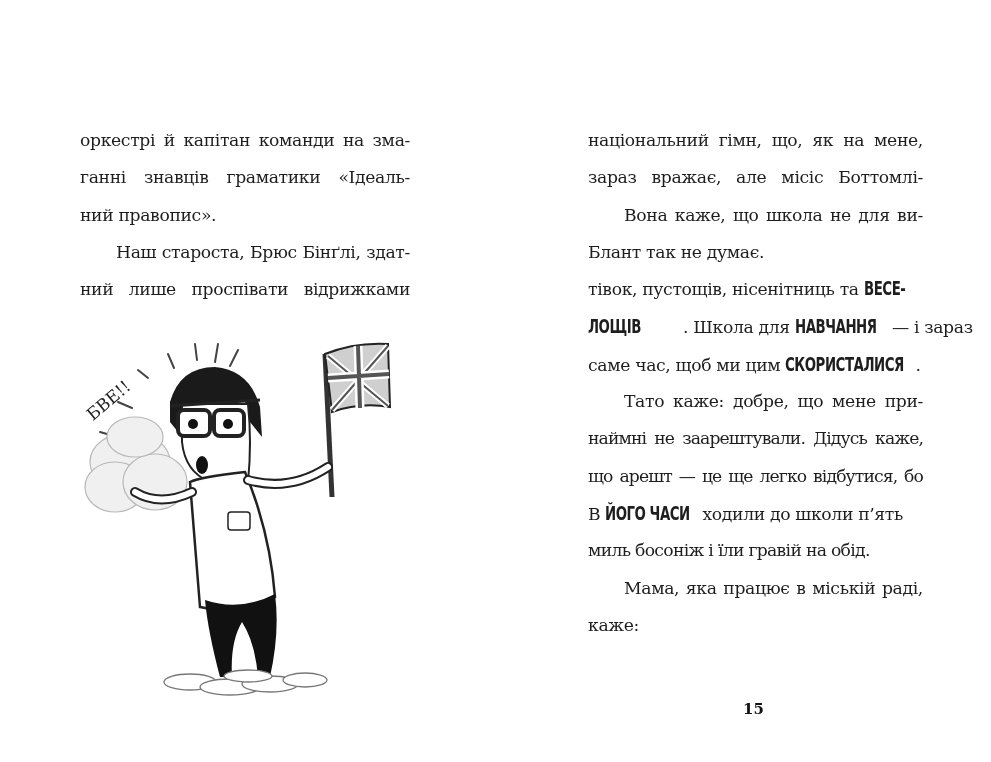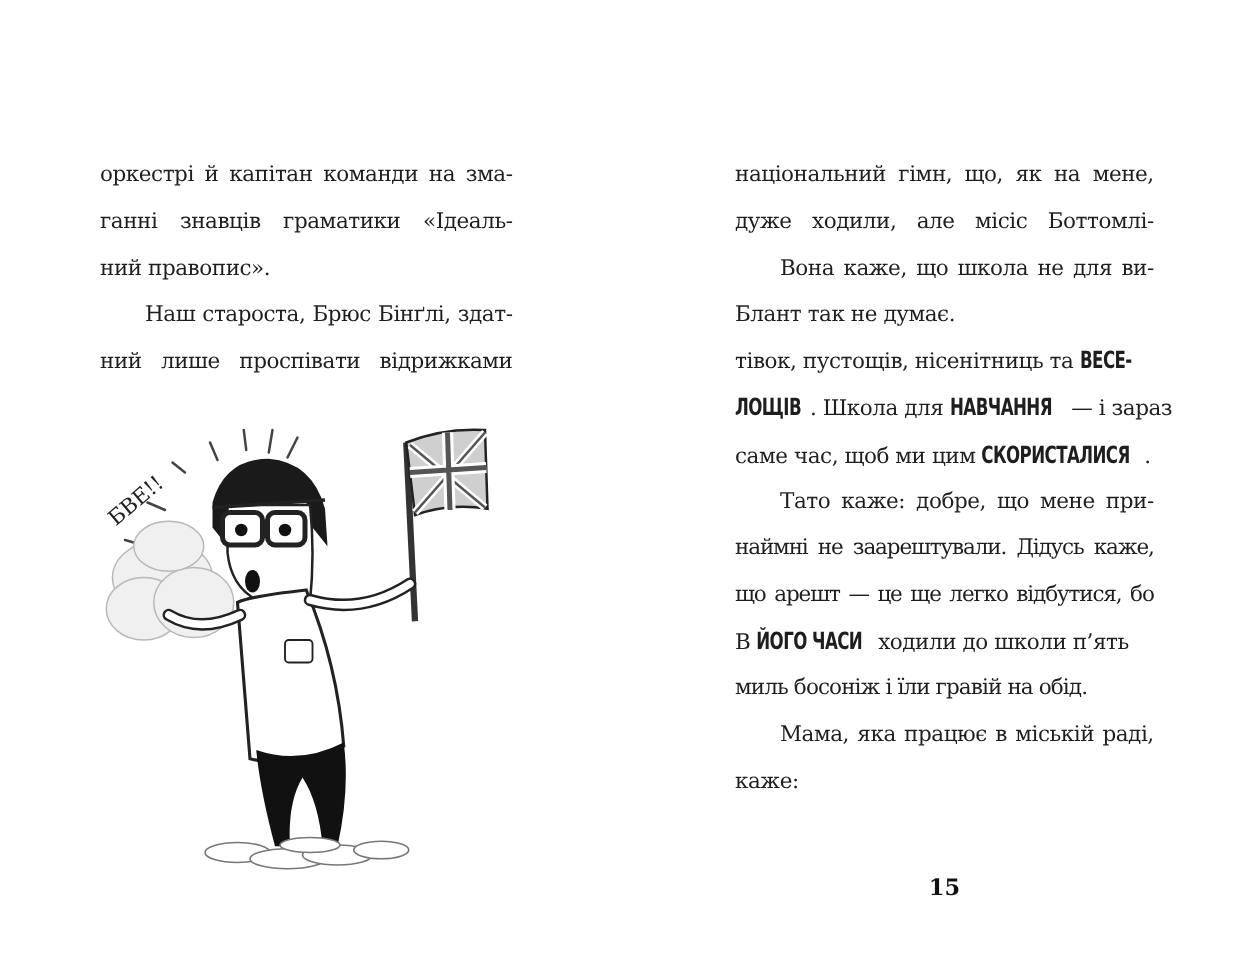--- a/index.html
+++ b/index.html
@@ -17,21 +17,21 @@
   .justify { text-align: justify; text-align-last: justify; }
   .indent { padding-left: 36px; }
   .display {
     font-family: "Liberation Sans Narrow", "DejaVu Sans Condensed", "DejaVu Sans", sans-serif;
     font-stretch: condensed; font-weight: bold; font-size: 19px; letter-spacing: -0.6px;
     display: inline-block; transform: scaleX(0.78); transform-origin: left center;
     text-transform: uppercase;
   }
   .display-wrap { display: inline-block; }
   .page-number {
-    position: absolute; left: 248px; top: 688px; font-size: 18px; font-weight: bold;
+    position: absolute; left: 248px; top: 688px; font-size: 15px; font-weight: bold;
     font-family: "DejaVu Serif", serif; color: #111;
   }
   .illustration { position: absolute; left: 70px; top: 320px; width: 340px; height: 370px; }
 </style>
 </head>
 <body>
 
 <div class="page page-left">
   <div class="col col-left">
     <span class="line justify">оркестрі й капітан команди на зма-</span>
@@ -104,29 +104,29 @@
         <ellipse cx="178" cy="344" rx="24" ry="6"></ellipse>
       </g>
     </svg>
   </div>
 </div>
 
 <div class="page page-right">
   <div class="col col-right">
 
     <span class="line justify"><span>національний гімн, що, як на мене,</span></span>
-    <span class="line justify"><span>дуже ходили, але місіс Боттомлі-</span></span>
+    <span class="line justify"><span>зараз вражає, але місіс Боттомлі-</span></span>
     <span class="line justify indent"><span>Вона каже, що школа не для ви-</span></span>
 
     <span class="line"><span>Блант так не думає.</span></span>
     <span class="line" style="display:flex;justify-content:space-between;align-items:flex-end;">
         <span style="white-space:pre;">тівок, пустощів, нісенітниць та </span>
         <span class="display-wrap" style="width:62px;"><span class="display">ВЕСЕ-</span></span>
       </span>
-    <span class="line"><span class="display-wrap" style="width:60px;"><span class="display">ЛОЩІВ</span></span><span style="white-space:pre;">. Школа для </span><span class="display-wrap" style="width:92px;"><span class="display">НАВЧАННЯ</span></span><span style="white-space:pre;"> — і зараз</span></span>
+    <span class="line"><span class="display-wrap" style="width:60px;"><span class="display">ЛОЩІВ</span></span><span style="white-space:pre;margin-left:35px;">. Школа для </span><span class="display-wrap" style="width:92px;"><span class="display">НАВЧАННЯ</span></span><span style="white-space:pre;"> — і зараз</span></span>
     <span class="line"><span style="white-space:pre;">саме час, щоб ми цим </span><span class="display-wrap" style="width:130px;"><span class="display">СКОРИСТАЛИСЯ</span></span><span>.</span></span>
 
     <span class="line justify indent"><span>Тато каже: добре, що мене при-</span></span>
     <span class="line justify" style="letter-spacing:-0.9px;"><span>наймні не заарештували. Дідусь каже,</span></span>
     <span class="line justify" style="letter-spacing:-0.9px;"><span>що арешт — це ще легко відбутися, бо</span></span>
     <span class="line"><span style="white-space:pre;">В </span><span class="display-wrap" style="width:92px;"><span class="display">ЙОГО ЧАСИ</span></span><span style="white-space:pre;"> ходили до школи п’ять</span></span>
     <span class="line" style="letter-spacing:-0.7px;"><span>миль босоніж і їли гравій на обід.</span></span>
 
     <span class="line justify indent"><span>Мама, яка працює в міській раді,</span></span>
     <span class="line"><span>каже:</span></span>

